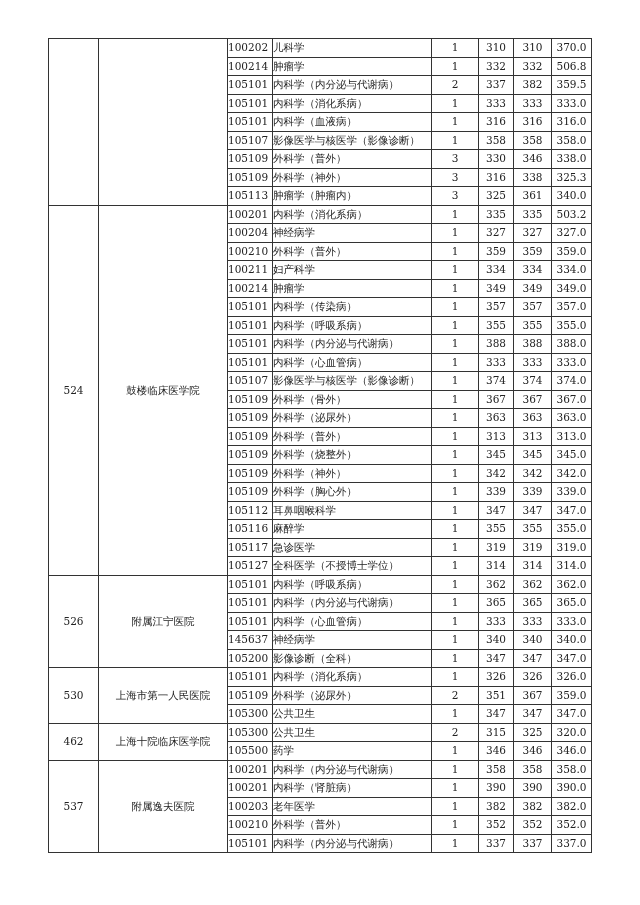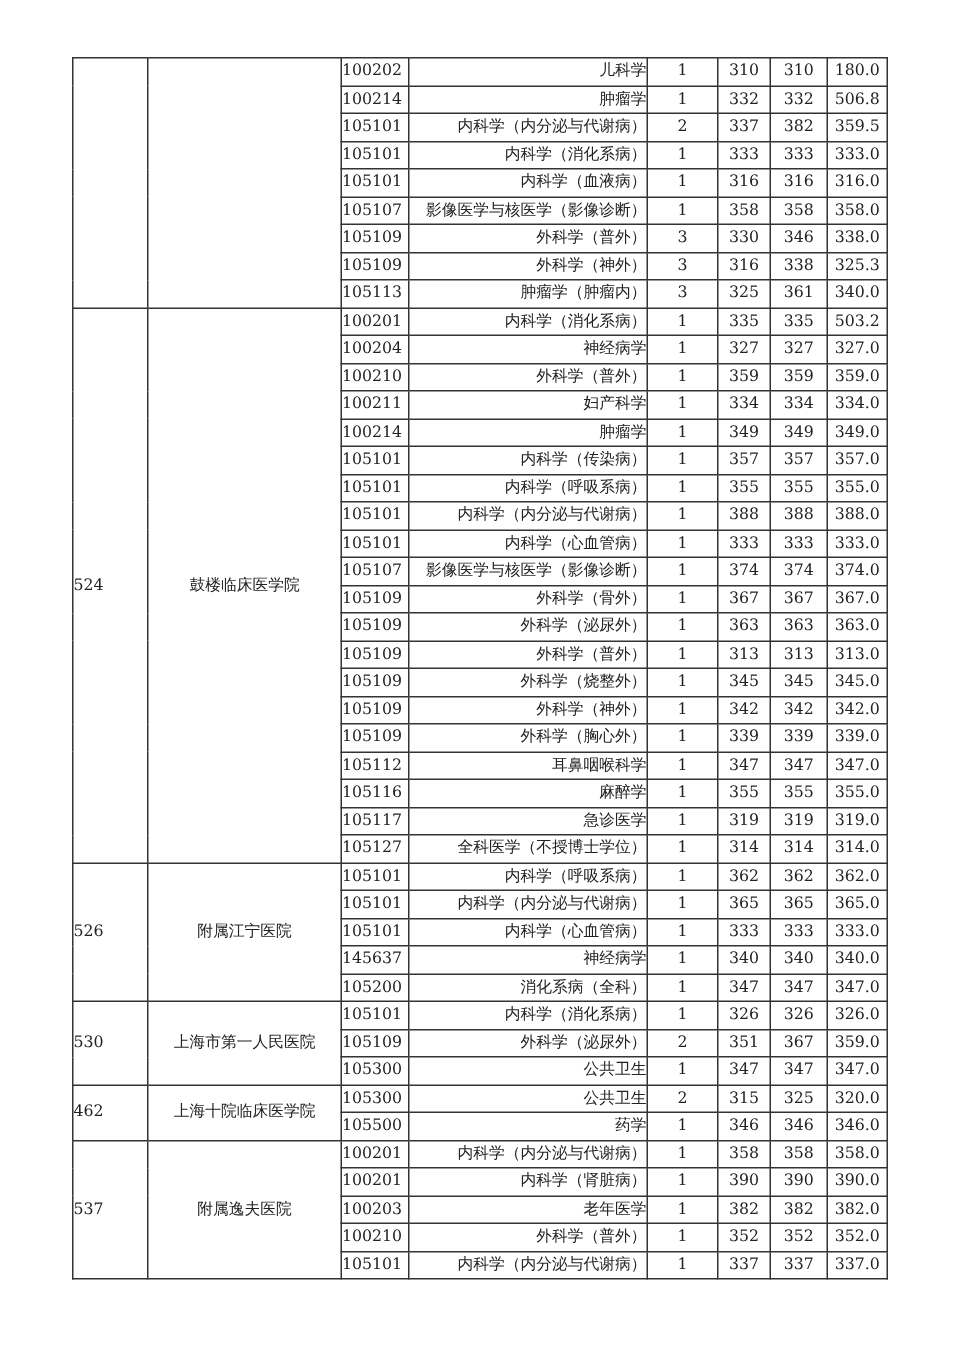--- a/index.html
+++ b/index.html
@@ -8,24 +8,24 @@
   table.score-table {
     position: absolute; left: 48px; top: 38px;
     border-collapse: collapse; table-layout: fixed;
     width: 543px;
   }
   table.score-table td {
     border: 1px solid #333;
     height: 17.5px; padding: 0; font-size: 10.5px; line-height: 17px;
     white-space: nowrap; overflow: hidden;
   }
-  td.c-no { }
+  td.c-no { text-align: center; }
   td.c-college { text-align: center; }
   td.c-code { text-align: left; }
-  td.c-major { text-align: right; padding-left: 2px; }
+  td.c-major { text-align: left; padding-left: 2px; }
   td.c-num { text-align: center; }
   col.w-no { width: 50px; }
   col.w-college { width: 129px; }
   col.w-code { width: 45px; }
   col.w-major { width: 159px; }
   col.w-count { width: 47px; }
   col.w-min { width: 35px; }
   col.w-max { width: 38px; }
   col.w-avg { width: 40px; }
 </style>
@@ -45,21 +45,21 @@
   </colgroup>
   <tbody id="table-body">
       <tr>
         <td class="c-no" rowspan="9"></td>
         <td class="c-college" rowspan="9"></td>
         <td class="c-code">100202</td>
         <td class="c-major">儿科学</td>
         <td class="c-num">1</td>
         <td class="c-num">310</td>
         <td class="c-num">310</td>
-        <td class="c-num">180.0</td>
+        <td class="c-num">370.0</td>
       </tr>
       <tr>
         <td class="c-code">100214</td>
         <td class="c-major">肿瘤学</td>
         <td class="c-num">1</td>
         <td class="c-num">332</td>
         <td class="c-num">332</td>
         <td class="c-num">506.8</td>
       </tr>
       <tr>
@@ -309,21 +309,21 @@
       <tr>
         <td class="c-code">145637</td>
         <td class="c-major">神经病学</td>
         <td class="c-num">1</td>
         <td class="c-num">340</td>
         <td class="c-num">340</td>
         <td class="c-num">340.0</td>
       </tr>
       <tr>
         <td class="c-code">105200</td>
-        <td class="c-major">消化系病（全科）</td>
+        <td class="c-major">影像诊断（全科）</td>
         <td class="c-num">1</td>
         <td class="c-num">347</td>
         <td class="c-num">347</td>
         <td class="c-num">347.0</td>
       </tr>
       <tr>
         <td class="c-no" rowspan="3">530</td>
         <td class="c-college" rowspan="3">上海市第一人民医院</td>
         <td class="c-code">105101</td>
         <td class="c-major">内科学（消化系病）</td>

